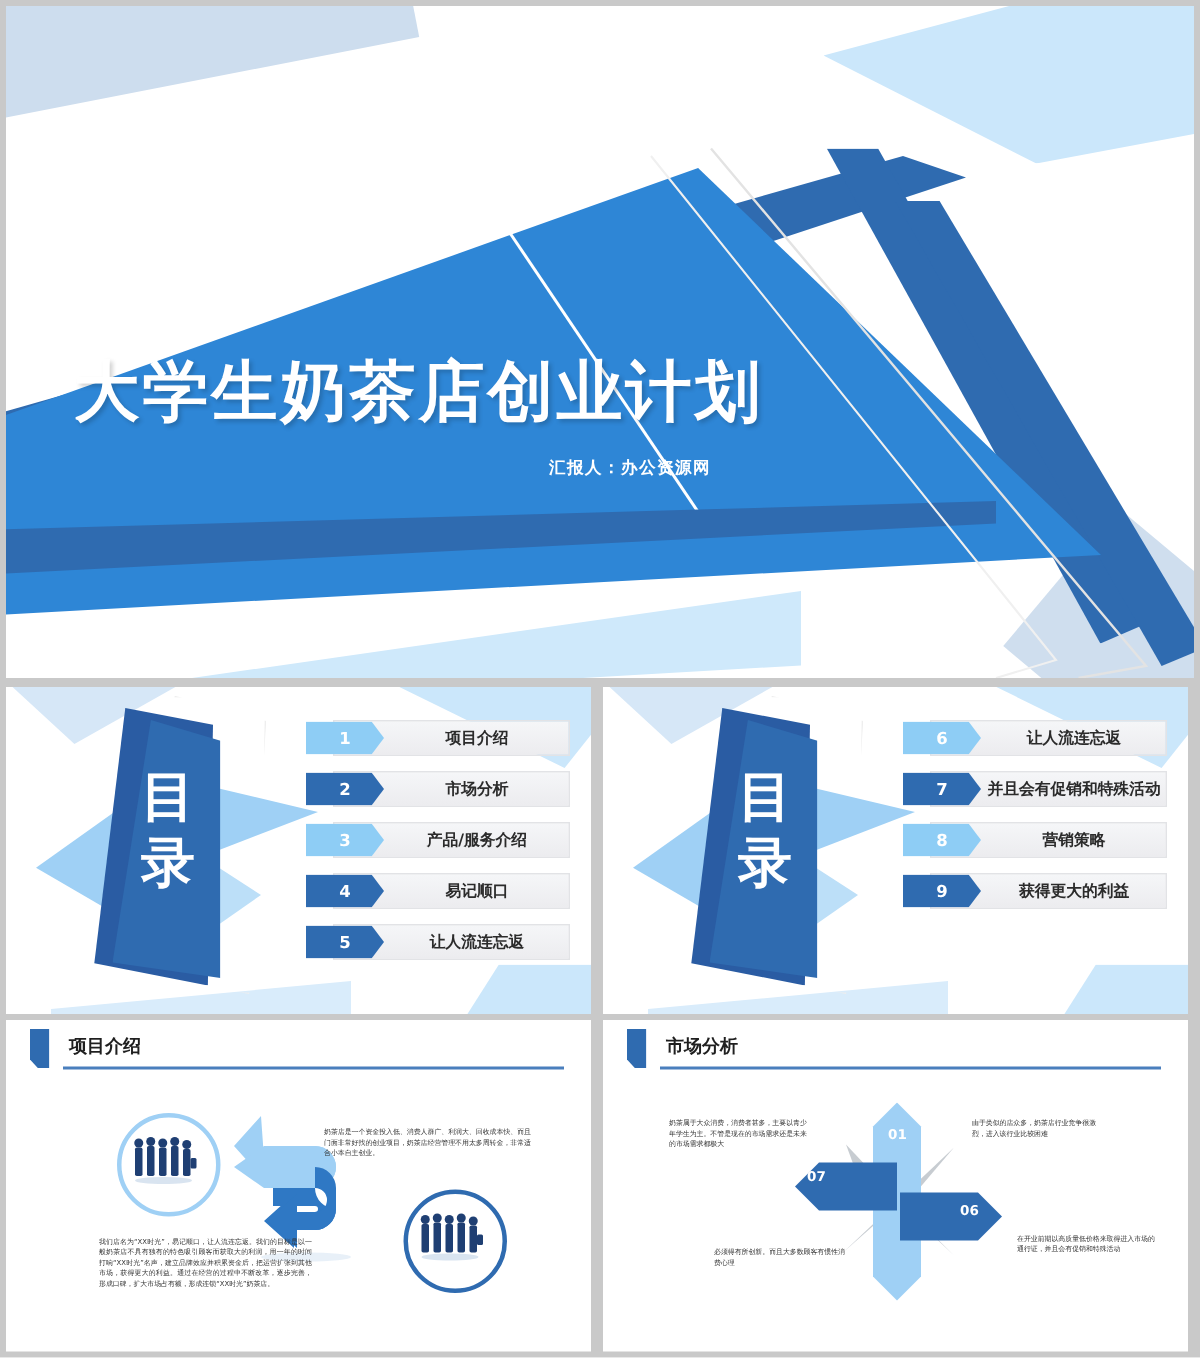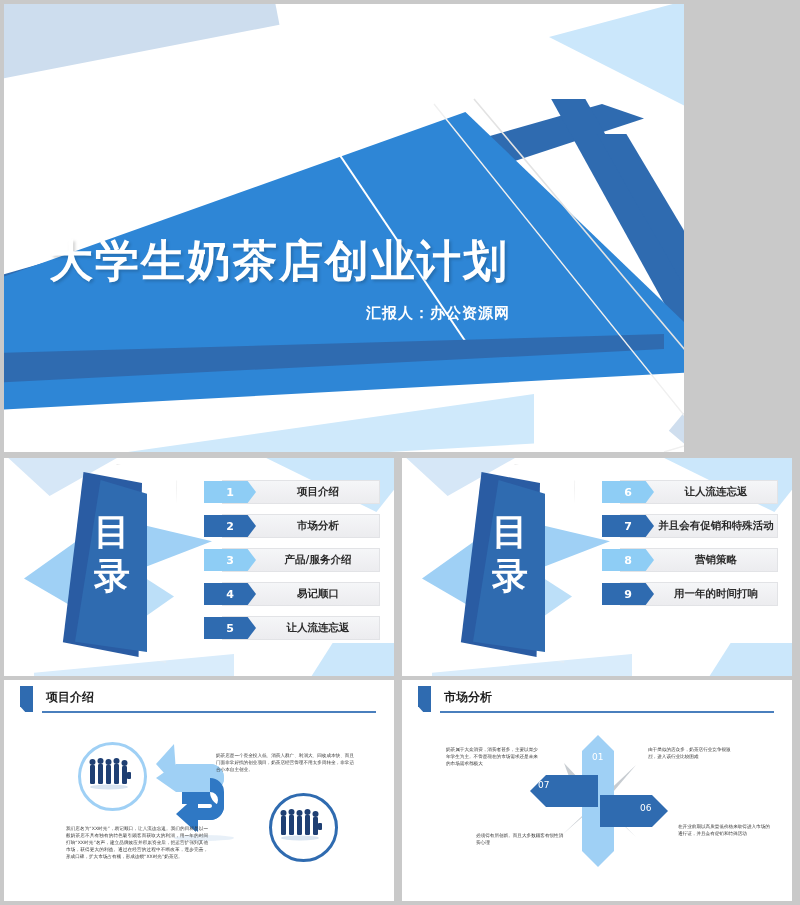--- a/index.html
+++ b/index.html
@@ -1,21 +1,21 @@
 <!DOCTYPE html>
 <html><head>
 <meta charset="utf-8">
 <style>
   html,body{margin:0;padding:0;background:#ffffff;}
   body{width:800px;height:905px;font-family:"Liberation Sans","DejaVu Sans",sans-serif;}
   .page{position:relative;width:800px;height:905px;background:#c9c9c9;overflow:hidden;}
 
   
   .slide{position:absolute;background:#ffffff;overflow:hidden;}
-  .s1{left:4px;top:4px;width:680px;height:448px;}
+  .s1{left:4px;top:4px;width:792px;height:448px;}
   .s2{left:4px;top:458px;width:390px;height:218px;}
   .s3{left:402px;top:458px;width:390px;height:218px;}
   .s4{left:4px;top:680px;width:390px;height:221px;}
   .s5{left:402px;top:680px;width:390px;height:221px;}
 
   .shape{position:absolute;}
 
   
   .tl-corner-tl{left:-40px;top:-30px;width:300px;height:110px;
       background:#cdddee;
@@ -48,21 +48,21 @@
   .tl-line-2{left:300px;top:97px;width:300px;height:2px;background:#ffffff;
       transform:rotate(56deg);transform-origin:left center;}
   .tl-bottom-bar{left:-40px;top:330px;width:700px;height:50px;background:#2f6bb0;
       clip-path:polygon(0% 40%,100% 0%,100% 30%,1% 100%);}
 
   .title-text{position:absolute;left:45px;top:228px;width:600px;
       color:#ffffff;font-size:44px;font-weight:bold;letter-spacing:2px;
       font-family:"DejaVu Sans","Liberation Sans",sans-serif;
       text-shadow:2px 2px 3px rgba(0,0,0,.18);white-space:nowrap;}
   .subtitle-text{position:absolute;left:362px;top:300px;
-      color:#ffffff;font-size:15px;font-weight:bold;letter-spacing:1px;
+      color:#ffffff;font-size:11px;font-weight:bold;letter-spacing:1px;
       font-family:"DejaVu Sans","Liberation Sans",sans-serif;white-space:nowrap;}
 
   
   .toc-bg-tri-1{left:250px;top:-6px;width:170px;height:60px;background:#cbe7fb;
       clip-path:polygon(0% 0%,100% 0%,72% 100%);}
   .toc-bg-tri-2{left:0px;top:-4px;width:120px;height:42px;background:#d6e7f7;
       clip-path:polygon(0% 0%,100% 0%,38% 100%);}
   .toc-bg-tri-3{left:300px;top:185px;width:130px;height:45px;background:#cbe7fb;
       clip-path:polygon(22% 0%,100% 0%,100% 100%,0% 100%);}
   .toc-bg-tri-4{left:30px;top:196px;width:200px;height:34px;background:#d9ecfb;
@@ -128,21 +128,21 @@
 
   
   .pin{position:absolute;}
   .pin-txt{position:absolute;color:#333;font-size:4.6px;line-height:7px;
       font-family:"DejaVu Sans","Liberation Sans",sans-serif;}
   .pin-t1{left:246px;top:66px;width:90px;}
   .pin-t2{left:276px;top:143px;width:92px;}
   .pin-t3{left:74px;top:152px;width:90px;}
   .pin-t4{left:44px;top:66px;width:92px;}
 
-  .pin-num{position:absolute;color:#ffffff;font-size:9px;font-weight:normal;
+  .pin-num{position:absolute;color:#ffffff;font-size:9px;font-weight:bold;
       font-family:"DejaVu Sans","Liberation Sans",sans-serif;}
 </style>
 </head>
 <body>
 
 <div class="page">
 
   <div class="slide s1">
     <div class="shape tl-corner-tl"></div>
     <div class="shape tl-corner-tr"></div>
@@ -237,21 +237,21 @@
         <div class="toc-label">并且会有促销和特殊活动</div>
       </div>
       <div class="toc-row">
         <div class="toc-bar"></div>
         <div class="toc-hex hex-light">8</div>
         <div class="toc-label">营销策略</div>
       </div>
       <div class="toc-row">
         <div class="toc-bar"></div>
         <div class="toc-hex hex-dark">9</div>
-        <div class="toc-label">用一年的时间打响</div>
+        <div class="toc-label">获得更大的利益</div>
       </div>
     </div>
   </div>
 
   <div class="slide s4">
     <div class="shape hdr-mark"></div>
     <div class="hdr-title">项目介绍</div>
     <div class="hdr-rule"></div>
 
     <div class="ppl-circle ppl-c1"></div>

